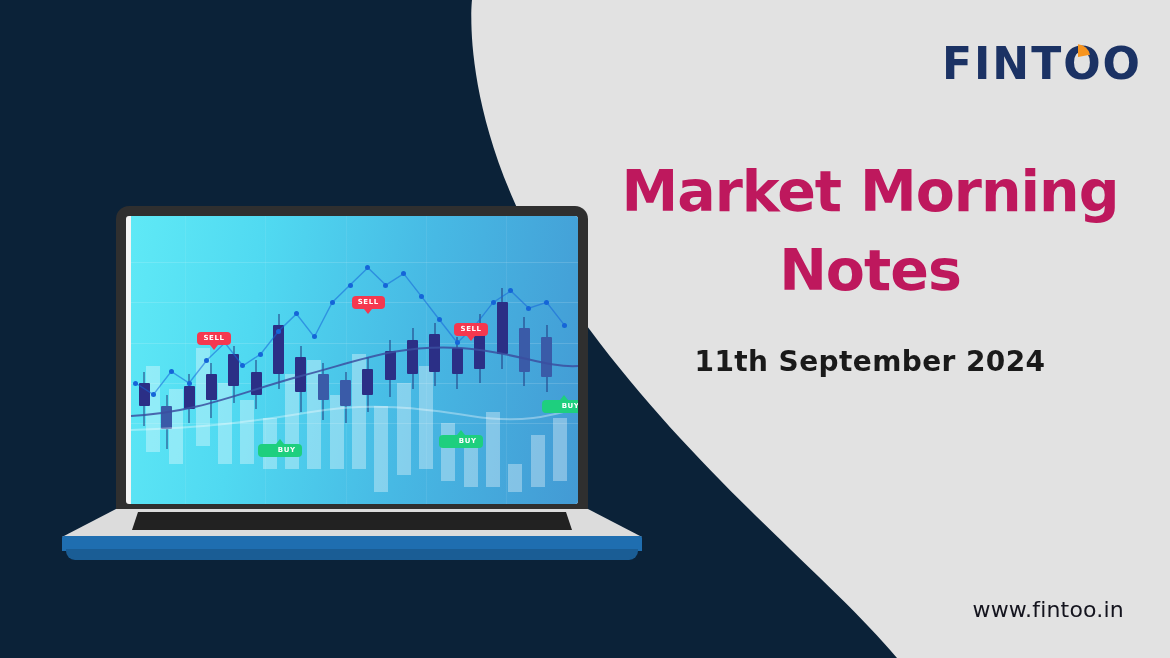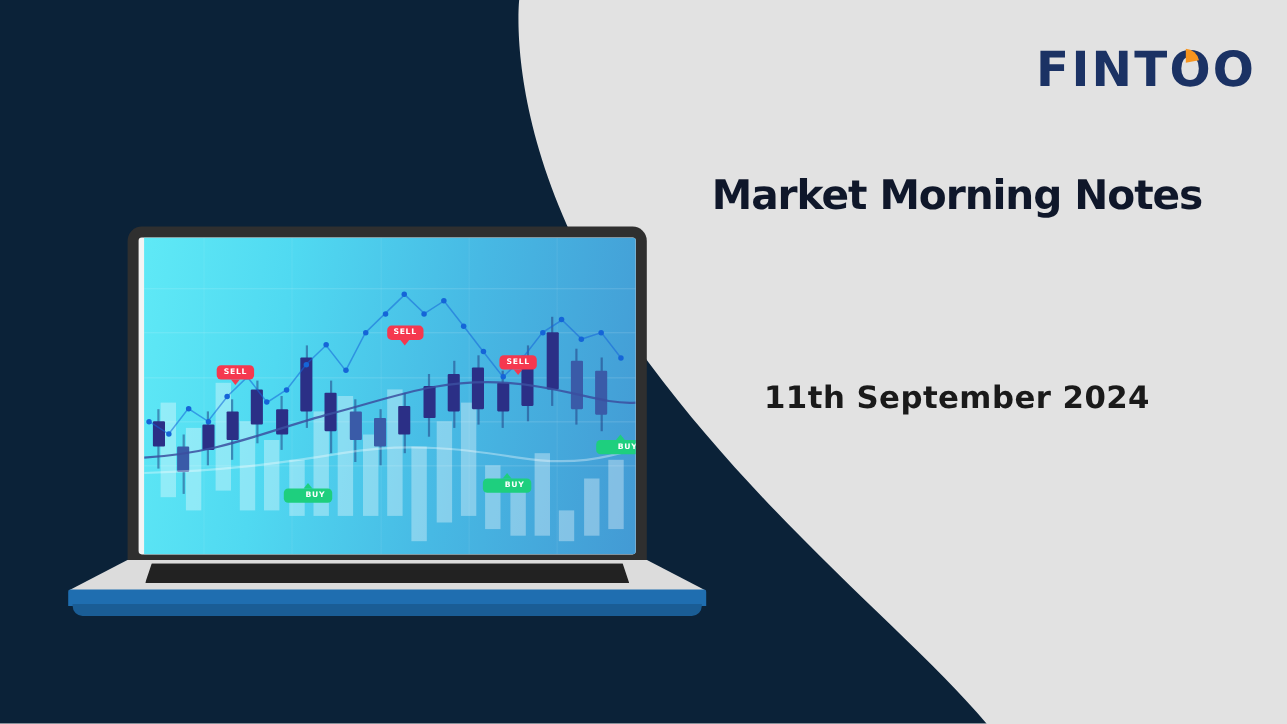--- a/index.html
+++ b/index.html
@@ -30,23 +30,23 @@
     color:#1b3264; line-height:1;
   }
   #logo svg{ display:block; }
 
   
   #headline{
     position:absolute; left:600px; top:152px; width:540px;
     text-align:center;
     font-family:"DejaVu Sans", sans-serif;
     font-weight:bold;
-    font-size:37px; line-height:1.38;
+    font-size:57px; line-height:1.38;
     letter-spacing:-1px;
-    color:#0f172a;
+    color:#be185d;
   }
   #subhead{
     position:absolute; left:600px; top:345px; width:540px;
     text-align:center;
     font-family:"DejaVu Sans", sans-serif;
     font-weight:bold;
     font-size:28px; letter-spacing:0.4px;
     color:#1a1a1a;
   }
   #website{
@@ -153,20 +153,21 @@
   </div>
 
   <svg id="logo-arc" style="position:absolute;right:77px;top:42px;width:30px;height:30px;" viewBox="0 0 40 40" aria-hidden="true">
     <path id="arc-path" d="M20,20 L20,3 A17,17 0 0,1 36,17 Z" fill="#f7941e"></path>
   </svg>
 
   <div id="headline">Market Morning Notes</div>
 
   <div id="subhead">11th September 2024</div>
 
+  <div id="website">www.fintoo.in</div>
 
   <div id="laptop">
     <div id="lid">
       <div id="screen-frame">
         <div id="screen">
             <div class="grid-line" style="top: 46.08px;"></div>
             <div class="grid-line" style="top: 86.4px;"></div>
             <div class="grid-line" style="top: 126.72px;"></div>
             <div class="grid-line" style="top: 167.04px;"></div>
             <div class="grid-line" style="top: 207.36px;"></div>

